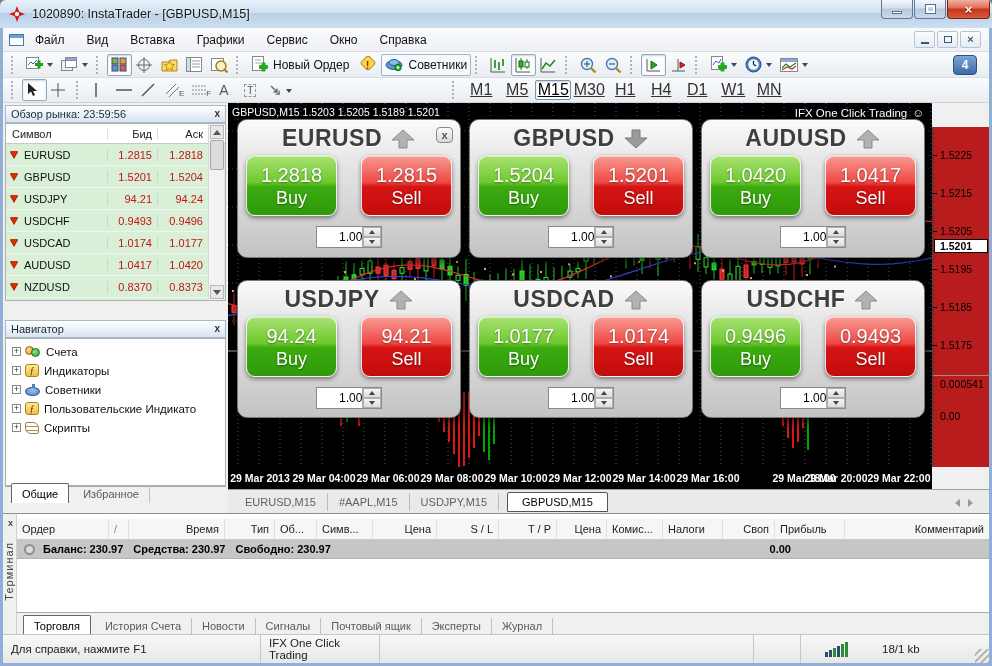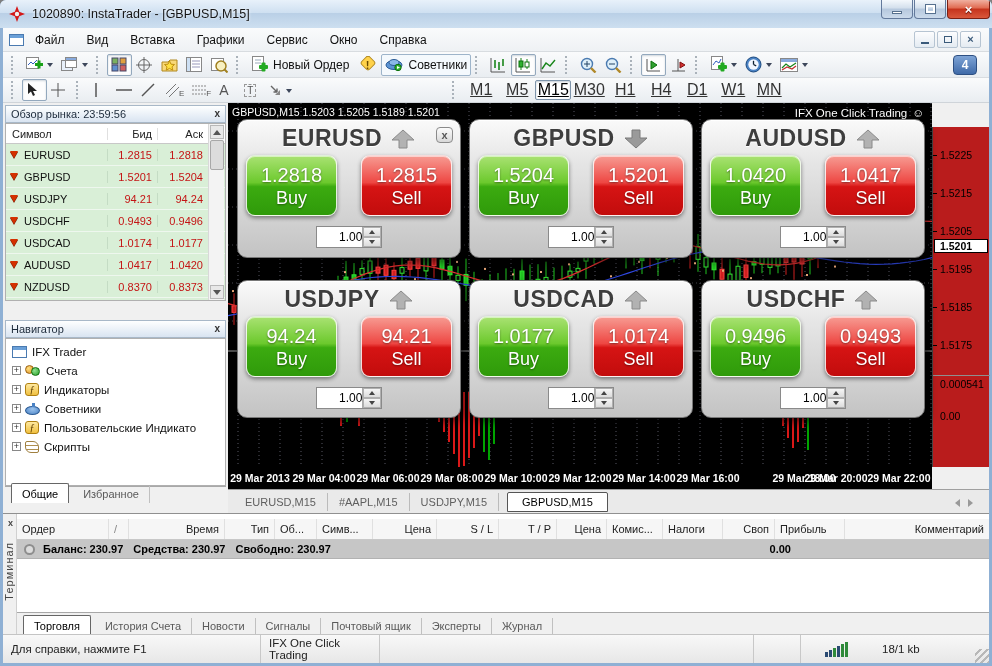--- a/index.html
+++ b/index.html
@@ -527,24 +527,20 @@
                 <i class="tri-dn"></i>
               </div>
           </div>
         </div>
 
         <div class="abs phead nav-head">
           <span>Навигатор</span>
           <span class="closex">x</span>
         </div>
         <div class="abs nav-tree">
-          <div class="trow">
-            <span class="ico-win" style="margin:0 5px 0 2px;flex:none;"></span>
-            <span>IFX Trader</span>
-          </div>
           <div class="trow">
             <span class="texp">+</span>
             <span class="ticon">
                 <i class="acc-ic1"></i>
                 <i class="acc-ic2"></i>
               </span>
             <span>Счета</span>
           </div>
           <div class="trow" actable="true">
             <span class="texp">+</span>

